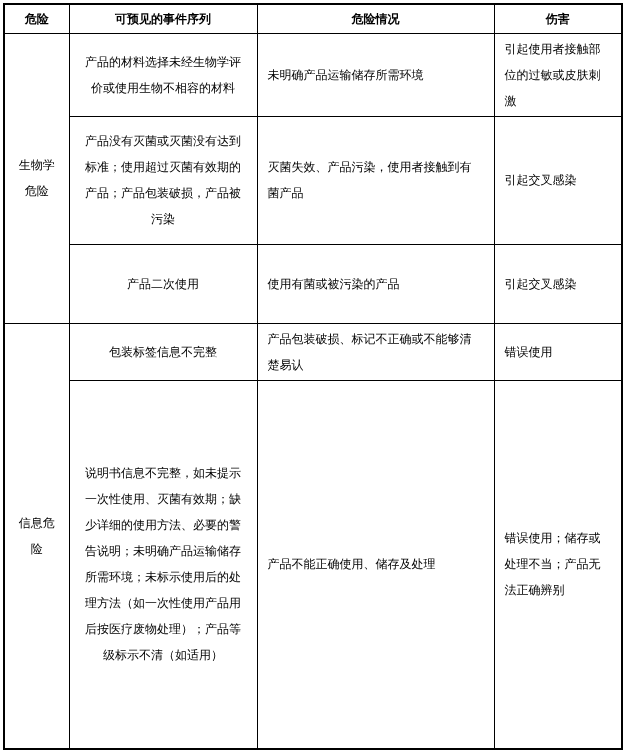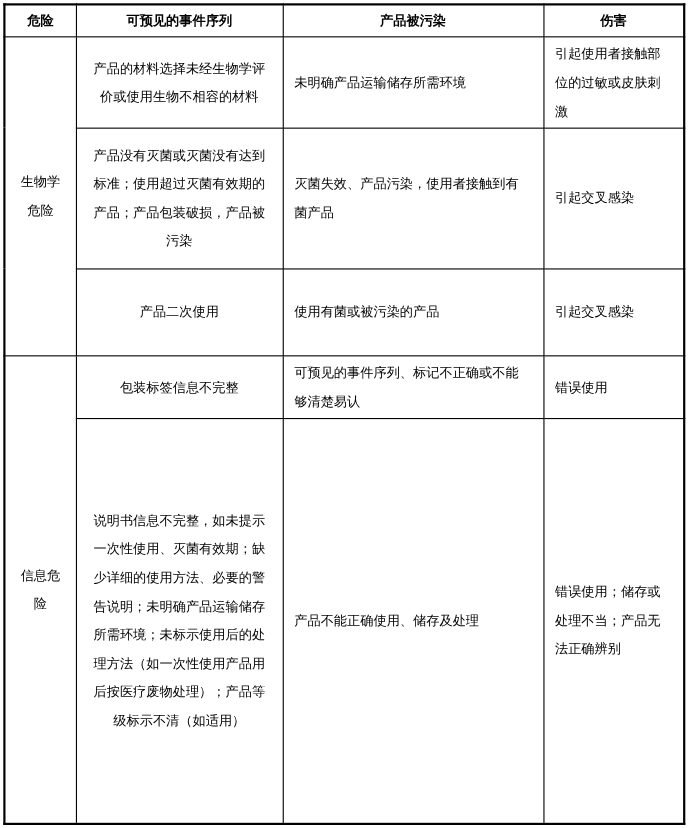--- a/index.html
+++ b/index.html
@@ -58,40 +58,40 @@
   td.situation-cell {
     text-align: left;
     padding: 2px 15px 2px 10px;
   }
   td.harm-cell {
     text-align: left;
     padding: 2px 10px;
   }
   tr.row-1 { height: 83px; }
   tr.row-2 { height: 128px; padding-left: 28px; }
-  tr.row-3 { height: 79px; font-family: Liberation Mono, monospace; }
+  tr.row-3 { height: 79px; }
   tr.row-4 { height: 56px; }
   tr.row-5 { height: 369px; }
 </style>
 </head>
 <body>
 
 <div class="page">
   <table class="risk-table">
     <colgroup>
       <col class="c-hazard">
       <col class="c-sequence">
       <col class="c-situation">
       <col class="c-harm">
     </colgroup>
     <thead>
       <tr class="header-row">
         <th>危险</th>
         <th>可预见的事件序列</th>
-        <th>产品被污染</th>
+        <th>危险情况</th>
         <th>伤害</th>
       </tr>
     </thead>
     <tbody>
       <tr class="row-1">
         <td class="hazard-cell" rowspan="3">生物学危险</td>
         <td class="sequence-cell">产品的材料选择未经生物学评价或使用生物不相容的材料</td>
         <td class="situation-cell">未明确产品运输储存所需环境</td>
         <td class="harm-cell">引起使用者接触部位的过敏或皮肤刺激</td>
       </tr>
@@ -101,21 +101,21 @@
         <td class="harm-cell">引起交叉感染</td>
       </tr>
       <tr class="row-3">
         <td class="sequence-cell">产品二次使用</td>
         <td class="situation-cell">使用有菌或被污染的产品</td>
         <td class="harm-cell">引起交叉感染</td>
       </tr>
       <tr class="row-4">
         <td class="hazard-cell" rowspan="2">信息危险</td>
         <td class="sequence-cell">包装标签信息不完整</td>
-        <td class="situation-cell">可预见的事件序列、标记不正确或不能够清楚易认</td>
+        <td class="situation-cell">产品包装破损、标记不正确或不能够清楚易认</td>
         <td class="harm-cell">错误使用</td>
       </tr>
       <tr class="row-5">
         <td class="sequence-cell">说明书信息不完整，如未提示一次性使用、灭菌有效期；缺少详细的使用方法、必要的警告说明；未明确产品运输储存所需环境；未标示使用后的处理方法（如一次性使用产品用后按医疗废物处理）；产品等级标示不清（如适用）</td>
         <td class="situation-cell">产品不能正确使用、储存及处理</td>
         <td class="harm-cell">错误使用；储存或处理不当；产品无法正确辨别</td>
       </tr>
     </tbody>
   </table>
 </div>

